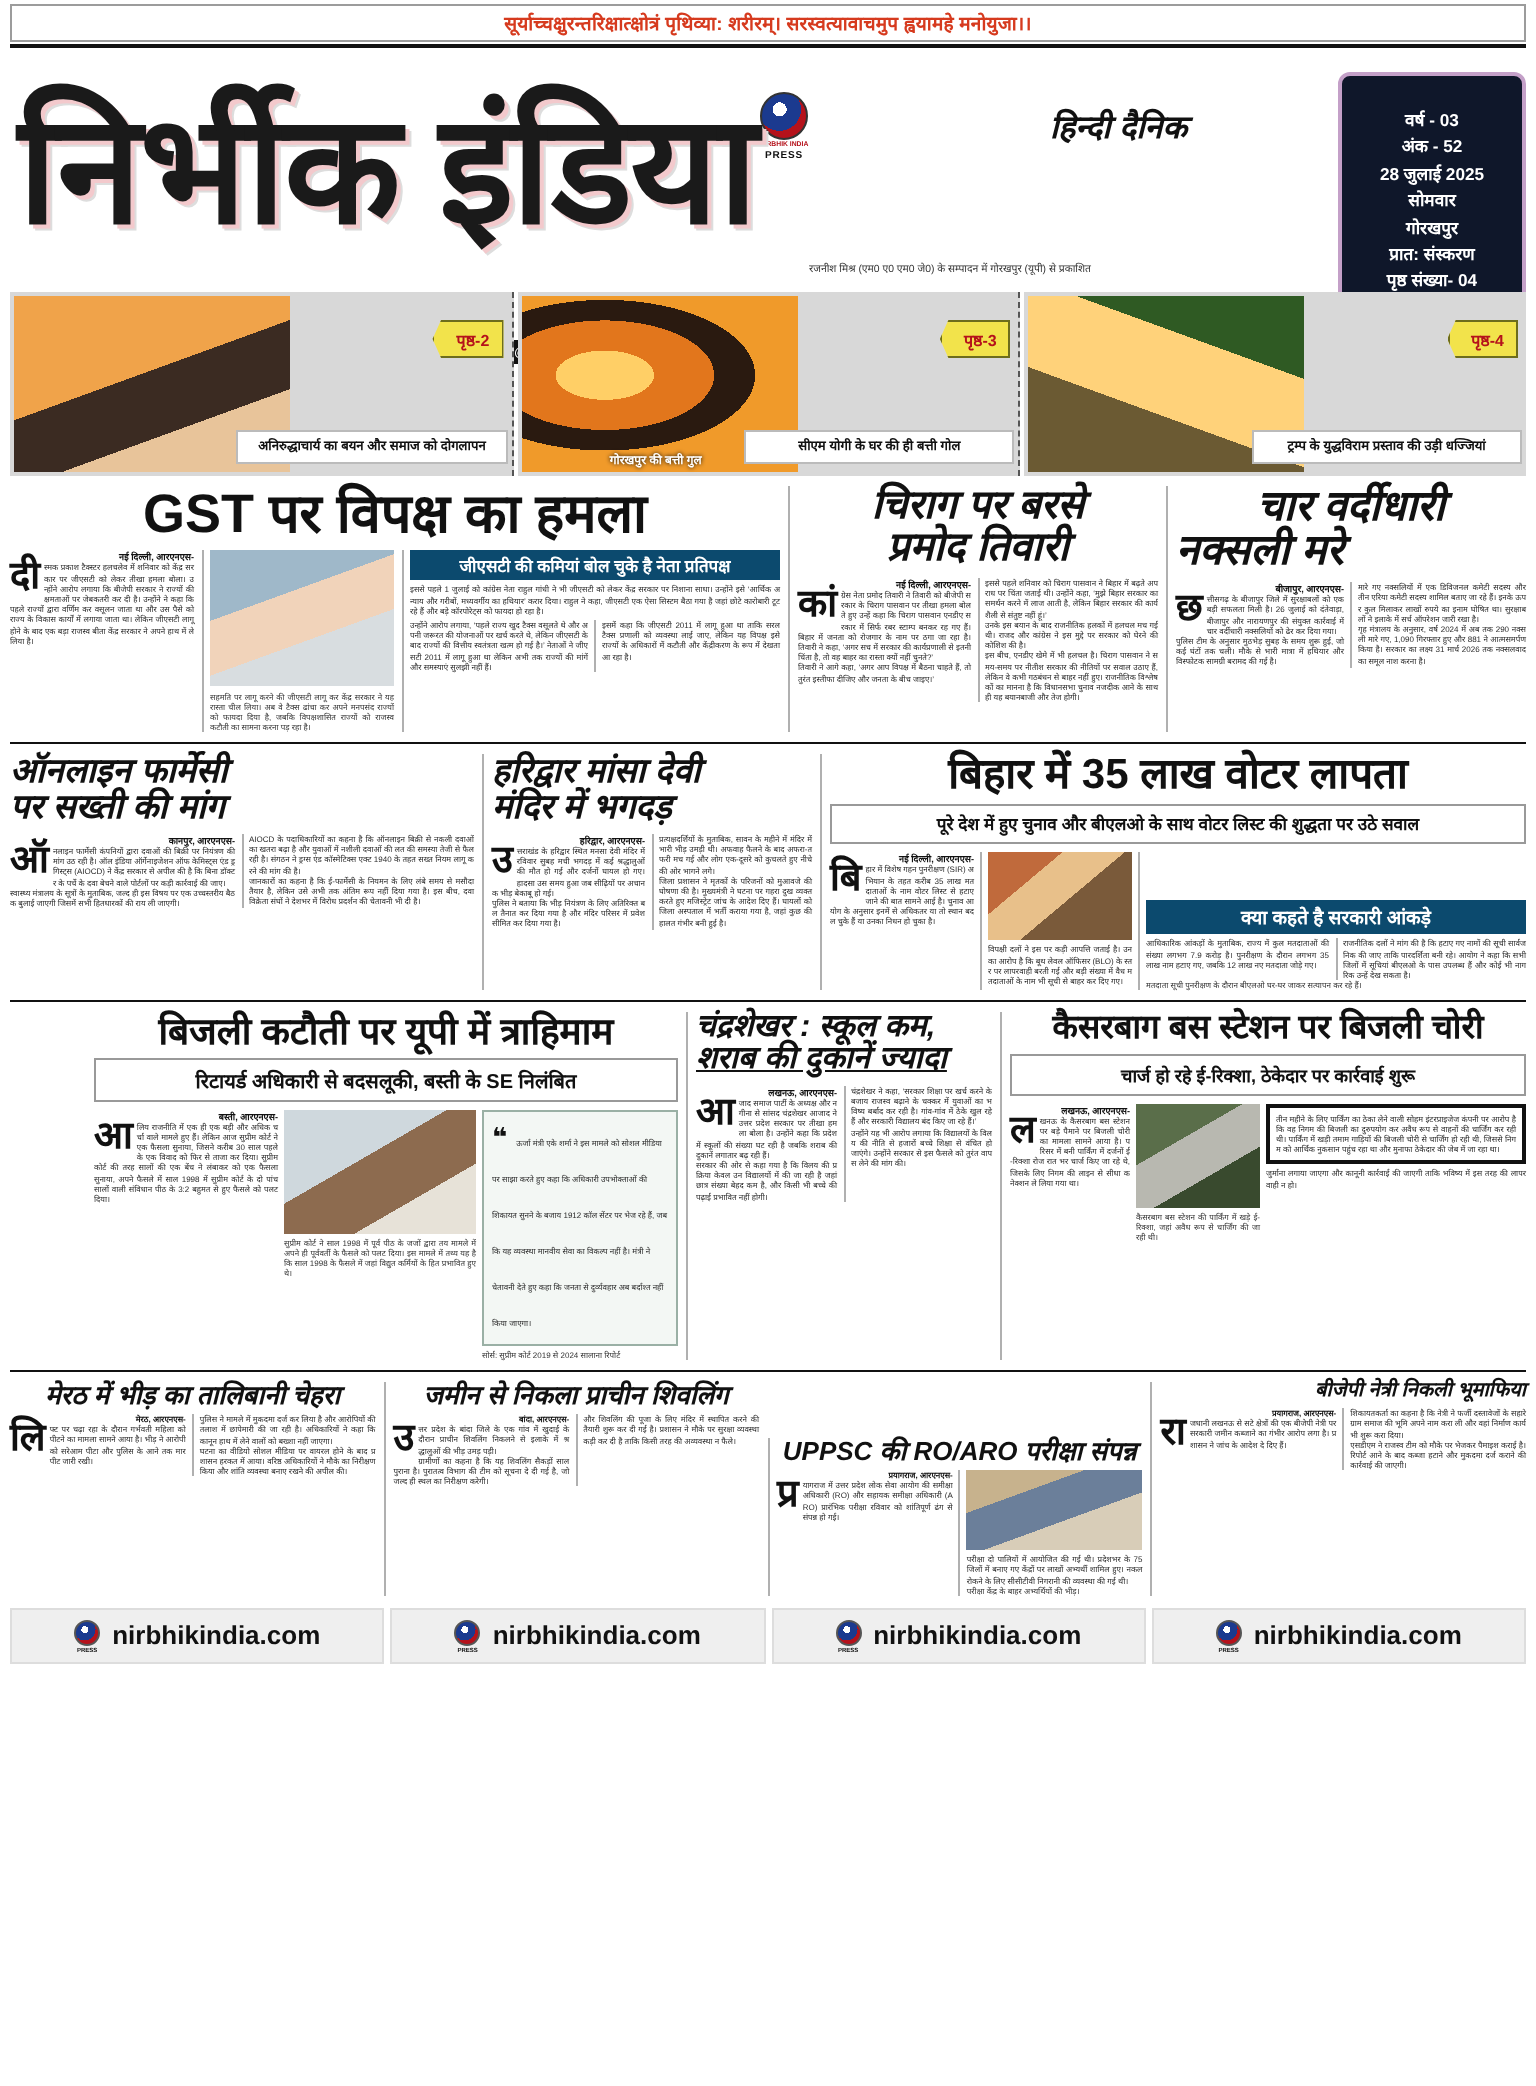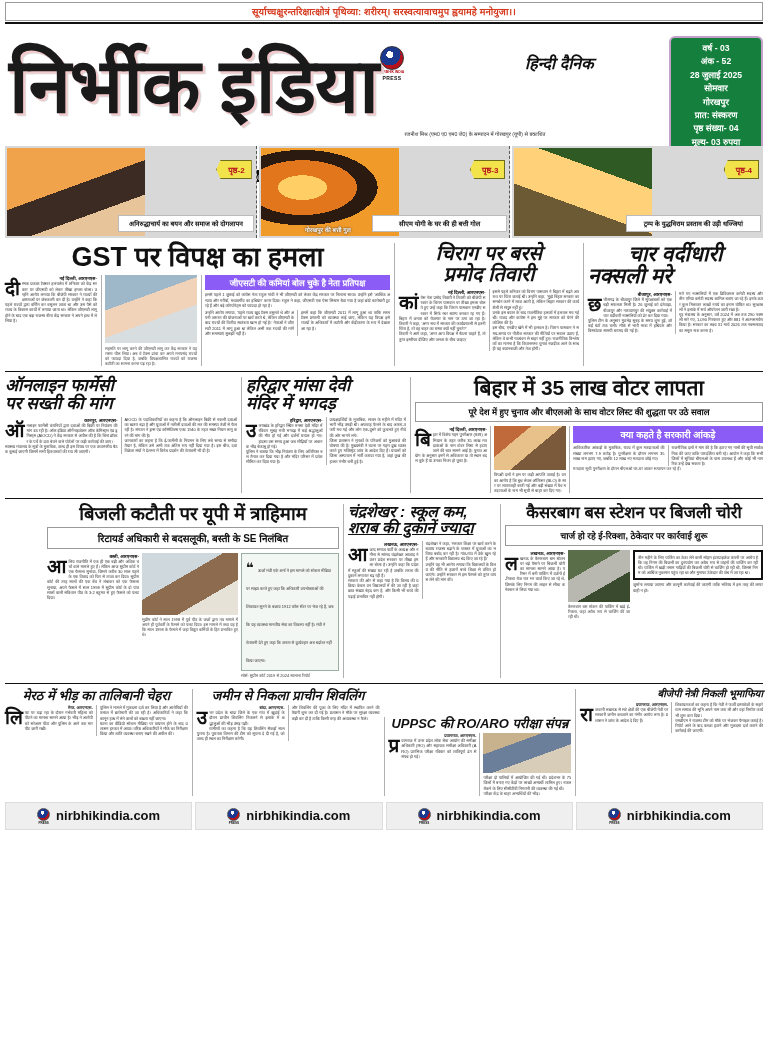--- a/index.html
+++ b/index.html
@@ -40,22 +40,22 @@
     text-shadow:2px 2px 0 #f3c9cc, 3px 3px 0 #ddd;white-space:nowrap;
   }
   .publine{
     position:absolute;left:300px;top:106px;width:340px;text-align:center;
     font-size:5.2px;color:#333;white-space:nowrap;
   }
 
   
   .infobox{
     position:absolute;right:0;top:12px;width:94px;height:122px;
-    background:#15803d;border:2px solid #c4a0c8;border-radius:6px;
-    color:#fff;text-align:center;padding-top:4px;box-sizing:border-box;
+    background:#0f172a;border:2px solid #c4a0c8;border-radius:6px;
+    color:#fff;text-align:center;padding-top:16px;box-sizing:border-box;
   }
   .infobox div{font-size:8.6px;font-weight:bold;line-height:13.4px;white-space:nowrap;}
   .rni{
     position:absolute;right:0;top:137px;width:94px;background:#120b14;color:#fff;
     font-size:5.2px;font-weight:bold;text-align:center;padding:1.5px 0;border-radius:2px;letter-spacing:.2px;
   }
 
   
   .social{
     position:absolute;left:2px;top:146px;width:290px;height:12px;
@@ -88,21 +88,21 @@
   }
 
   
   .band{margin:5px 2px 0 2px;}
   .hl-main{font-weight:bold;line-height:1.05;color:#111;}
   .sub-box{
     border:1px solid #999;background:#fff;text-align:center;font-weight:bold;
     padding:3px 2px;margin-top:3px;box-sizing:border-box;
   }
   .blk-head{
-    background:#8b5cf6;color:#fff;font-weight:bold;text-align:center;font-size:8.5px;padding:2px 1px;
+    background:#0c4a6e;color:#fff;font-weight:bold;text-align:center;font-size:8.5px;padding:2px 1px;
   }
   .body-txt{font-size:4px;line-height:5.2px;color:#2a2a2a;text-align:justify;
             word-break:break-all;hyphens:auto;}
   .dateline{font-size:4.6px;font-weight:bold;color:#111;}
   .dropcap{float:left;font-size:19px;font-weight:bold;line-height:16px;
            margin:0 2px 0 0;color:#111;}
   .ph{background:#c9c9c9;overflow:hidden;position:relative;}
   .ph.p-man{background:linear-gradient(160deg,#9fb8c9 0 35%,#f1d3ba 35% 62%,#d8dde0 62%);}
   .ph.p-crowd{background:linear-gradient(140deg,#c06a3c 0 30%,#e8c08a 30% 55%,#7a5a3a 55%);}
   .ph.p-office{background:linear-gradient(150deg,#cfd8dd 0 40%,#8d6b4f 40% 70%,#e7e2d8 70%);}
@@ -292,21 +292,21 @@
       <div style="display:flex;gap:3px;margin-top:4px;">
         <div style="width:72px;">
           <div class="dateline" style="text-align:right;">नई दिल्ली, आरएनएस-</div>
           <div class="body-txt"><span class="dropcap">बि</span><span>हार में विशेष गहन पुनरीक्षण (SIR) अभियान के तहत करीब 35 लाख मतदाताओं के नाम वोटर लिस्ट से हटाए जाने की बात सामने आई है। चुनाव आयोग के अनुसार इनमें से अधिकतर या तो स्थान बदल चुके हैं या उनका निधन हो चुका है।</span></div>
         </div>
         <div class="vline" style="width:72px;padding-left:3px;">
           <div class="ph p-crowd" style="width:100%;height:44px;margin-bottom:2px;"></div>
           <div class="body-txt">विपक्षी दलों ने इस पर कड़ी आपत्ति जताई है। उनका आरोप है कि बूथ लेवल ऑफिसर (BLO) के स्तर पर लापरवाही बरती गई और बड़ी संख्या में वैध मतदाताओं के नाम भी सूची से बाहर कर दिए गए।</div>
         </div>
         <div class="vline" style="flex:1;padding-left:3px;">
-          <div class="blk-head" style="font-size:9.5px;">क्या कहते है सरकारी आंकड़े</div>
+          <div class="blk-head" style="font-size:9.5px;margin-top:24px;">क्या कहते है सरकारी आंकड़े</div>
           <div style="display:flex;gap:3px;margin-top:2px;">
             <div class="body-txt" style="flex:1;">आधिकारिक आंकड़ों के मुताबिक, राज्य में कुल मतदाताओं की संख्या लगभग 7.9 करोड़ है। पुनरीक्षण के दौरान लगभग 35 लाख नाम हटाए गए, जबकि 12 लाख नए मतदाता जोड़े गए।</div>
             <div class="body-txt vline" style="flex:1;padding-left:3px;">राजनीतिक दलों ने मांग की है कि हटाए गए नामों की सूची सार्वजनिक की जाए ताकि पारदर्शिता बनी रहे। आयोग ने कहा कि सभी जिलों में सूचियां बीएलओ के पास उपलब्ध हैं और कोई भी नागरिक उन्हें देख सकता है।</div>
           </div>
           <div class="cap">मतदाता सूची पुनरीक्षण के दौरान बीएलओ घर-घर जाकर सत्यापन कर रहे हैं।</div>
         </div>
       </div>
     </div>
   </div>
 

